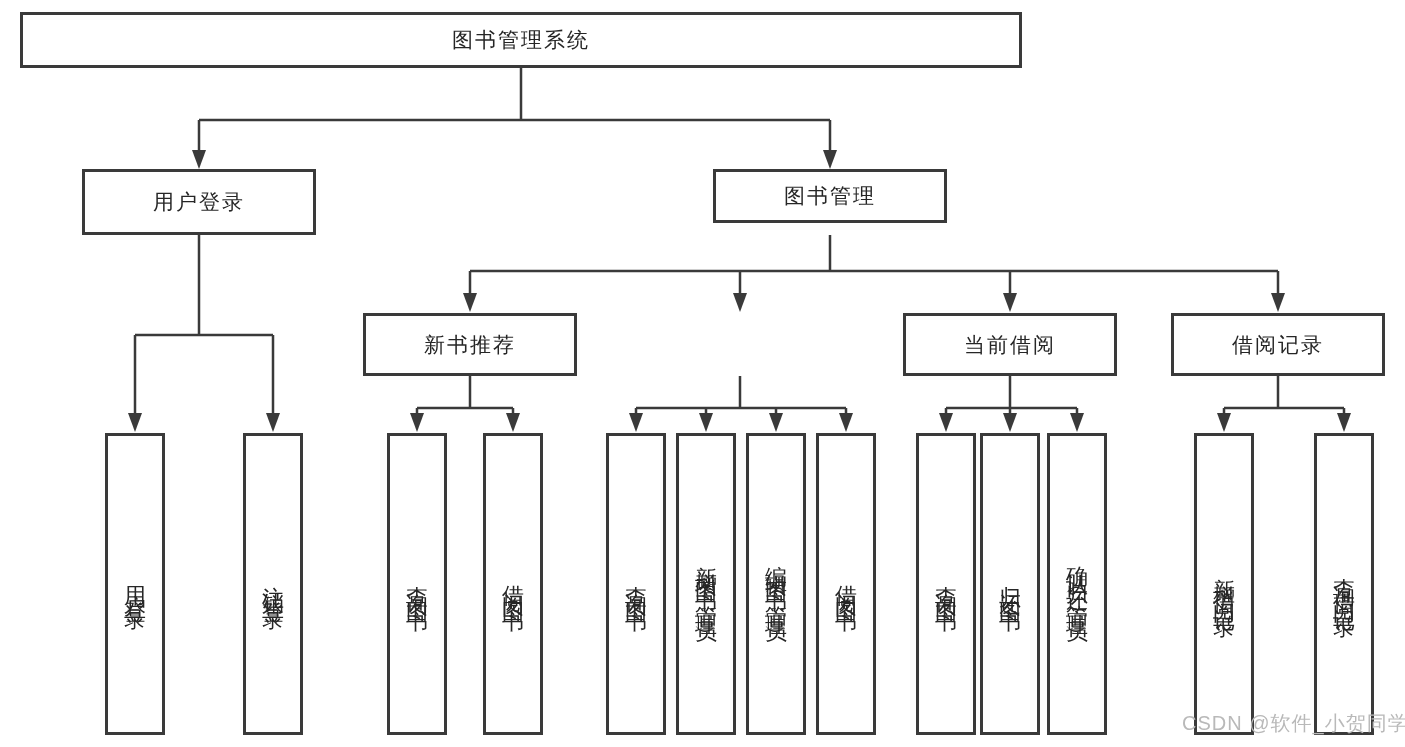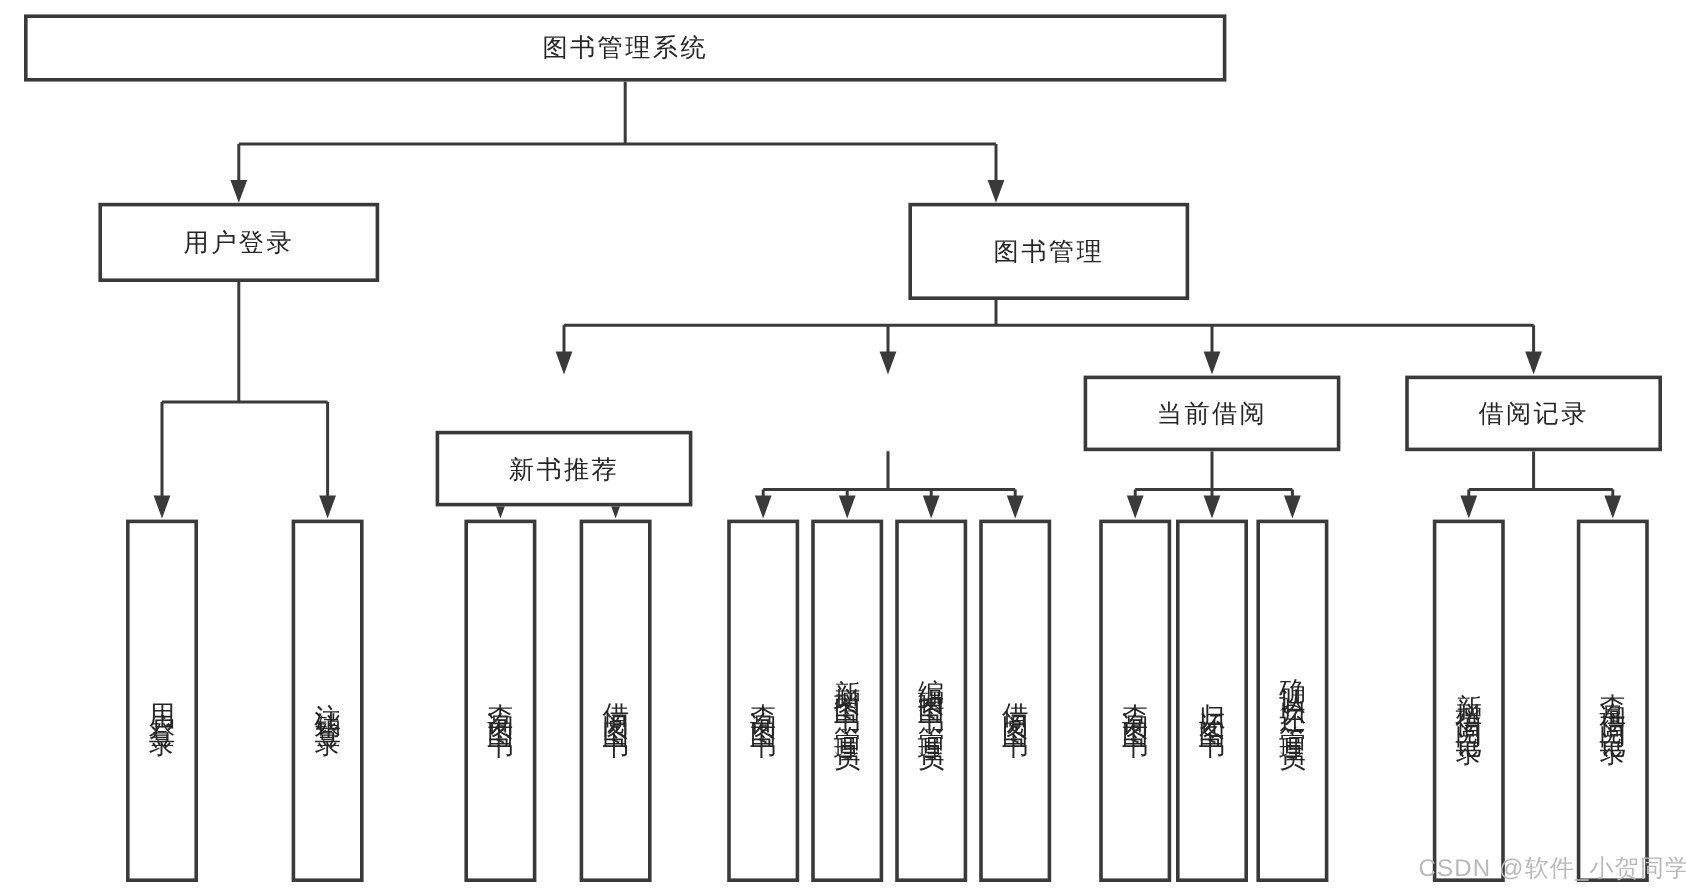--- a/index.html
+++ b/index.html
@@ -97,23 +97,23 @@
       <polygon points="1003,413 1017,413 1010,432"></polygon>
       <polygon points="1070,413 1084,413 1077,432"></polygon>
       <polygon points="1217,413 1231,413 1224,432"></polygon>
       <polygon points="1337,413 1351,413 1344,432"></polygon>
     </g>
   </svg>
 
   <div class="box root-box" style="left:20px; top:12px; width:1002px; height:56px;">图书管理系统</div>
 
   <div class="box h-box" style="left:82px; top:169px; width:234px; height:66px;">用户登录</div>
-  <div class="box h-box" style="left:713px; top:169px; width:234px; height:81px;margin-left:44px;">图书管理</div>
+  <div class="box h-box" style="left:713px; top:169px; width:234px; height:54px;">图书管理</div>
 
-  <div class="box h-box" style="left:363px; top:313px; width:214px; height:63px;margin-top:46px;">新书推荐</div>
+  <div class="box h-box" style="left:363px; top:313px; width:214px; height:63px;">新书推荐</div>
   <div class="box h-box" style="left:903px; top:313px; width:214px; height:63px;">当前借阅</div>
   <div class="box h-box" style="left:1171px; top:313px; width:214px; height:63px;">借阅记录</div>
 
   <div class="box v-box" style="left:105px; top:433px; width:60px; height:302px;">用户登录</div>
   <div class="box v-box" style="left:243px; top:433px; width:60px; height:302px;">注销登录</div>
 
   <div class="box v-box" style="left:387px; top:433px; width:60px; height:302px;">查询图书</div>
   <div class="box v-box" style="left:483px; top:433px; width:60px; height:302px;">借阅图书</div>
 
   <div class="box v-box" style="left:606px; top:433px; width:60px; height:302px;">查询图书</div>

